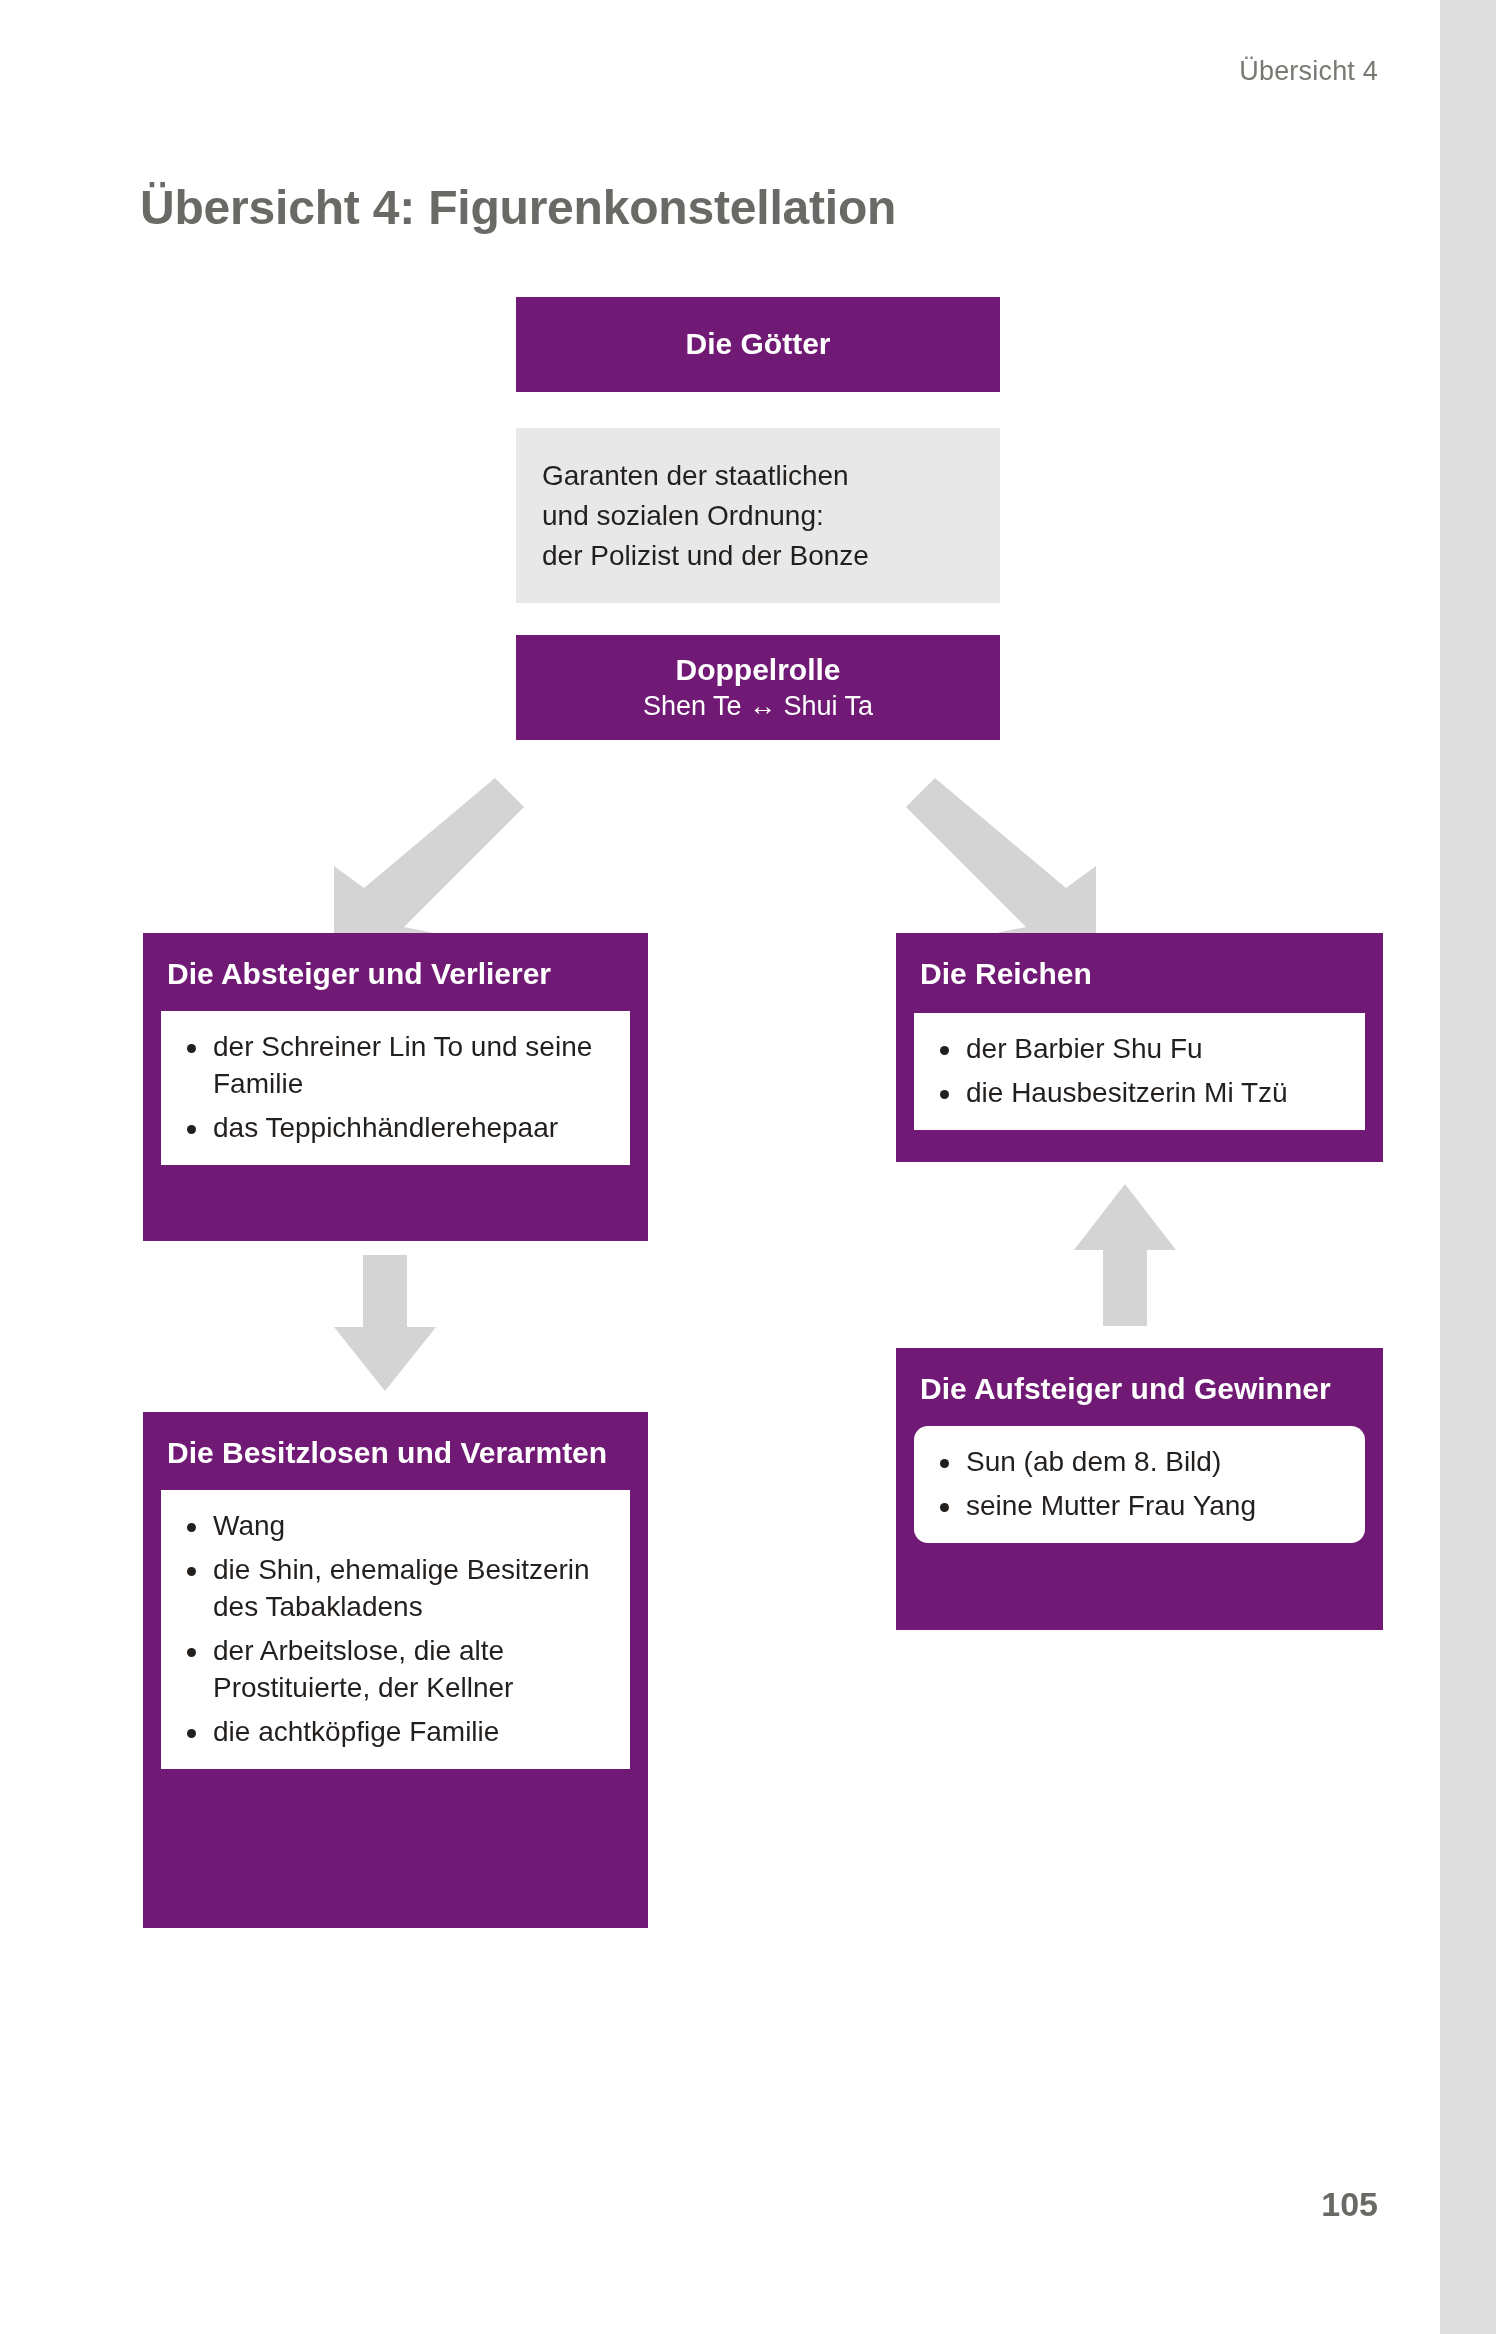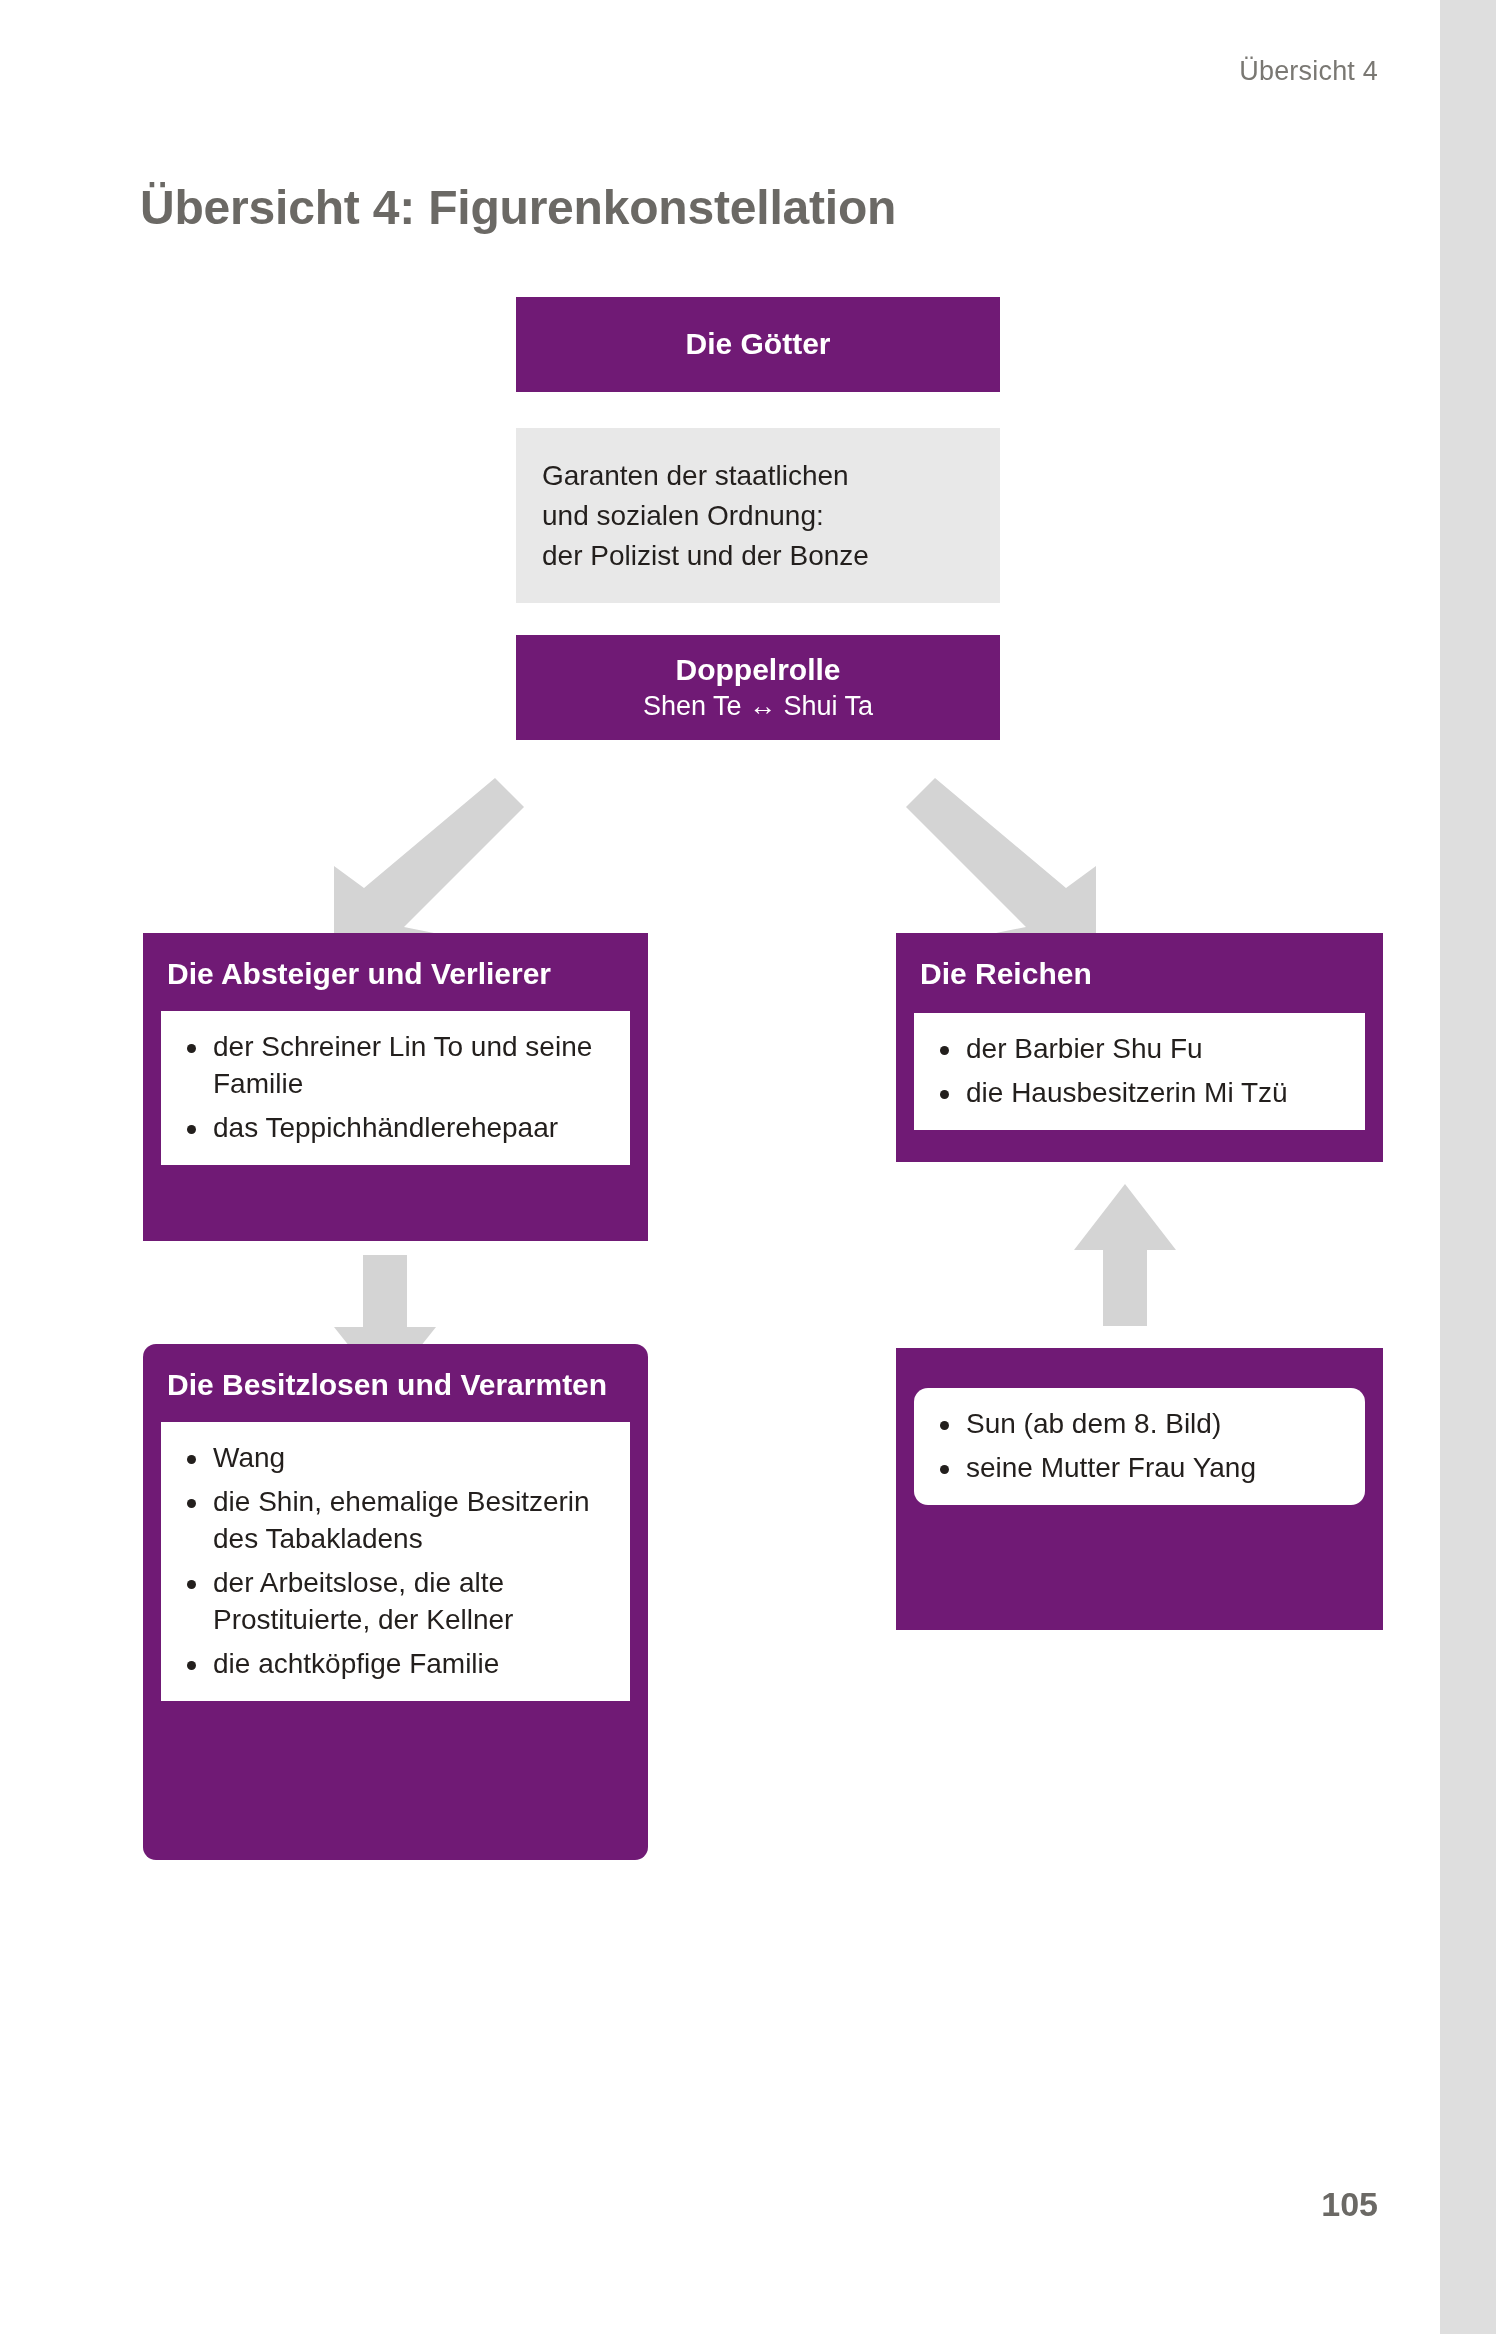--- a/index.html
+++ b/index.html
@@ -144,23 +144,22 @@
     padding: 22px 0 0 0;
   }
   #box-reichen .node-head { padding: 0 24px; }
   #box-reichen .node-body {
     margin: 20px 18px 0 18px;
     padding: 18px 14px 18px 14px;
     width: calc(100% - 36px);
   }
 
   #box-besitzlosen {
-    left: 143px; top: 1344px; width: 505px; height: 516px;
-    padding: 22px 0 0 0;
-    border-radius: 13px;
+    left: 143px; top: 1412px; width: 505px; height: 516px;
+    padding: 22px 0 0 0;
   }
   #box-besitzlosen .node-head { padding: 0 24px; }
   #box-besitzlosen .node-body {
     margin: 18px 18px 0 18px;
     padding: 18px 14px 18px 14px;
     width: calc(100% - 36px);
   }
 
   #box-aufsteiger {
     left: 896px; top: 1348px; width: 487px; height: 282px;
@@ -237,20 +236,21 @@
 
   <svg class="arrow-svg" id="arrow-down-left" width="110" height="140" viewBox="0 0 110 140">
     <polygon points="33,0 77,0 77,72 106,72 55,136 4,72 33,72" fill="#d4d4d4"></polygon>
   </svg>
 
   <svg class="arrow-svg" id="arrow-up-right" width="110" height="150" viewBox="0 0 110 150">
     <polygon points="55,4 106,70 77,70 77,146 33,146 33,70 4,70" fill="#d4d4d4"></polygon>
   </svg>
 
   <div class="node" id="box-aufsteiger">
+    <div class="node-head">Die Aufsteiger und Gewinner</div>
     <div class="node-body">
       <ul class="bullets">
         <li>Sun (ab dem 8. Bild)</li>
         <li>seine Mutter Frau Yang</li>
       </ul>
     </div>
   </div>
 
   <div class="node" id="box-besitzlosen">
     <div class="node-head">Die Besitzlosen und Verarmten</div>

